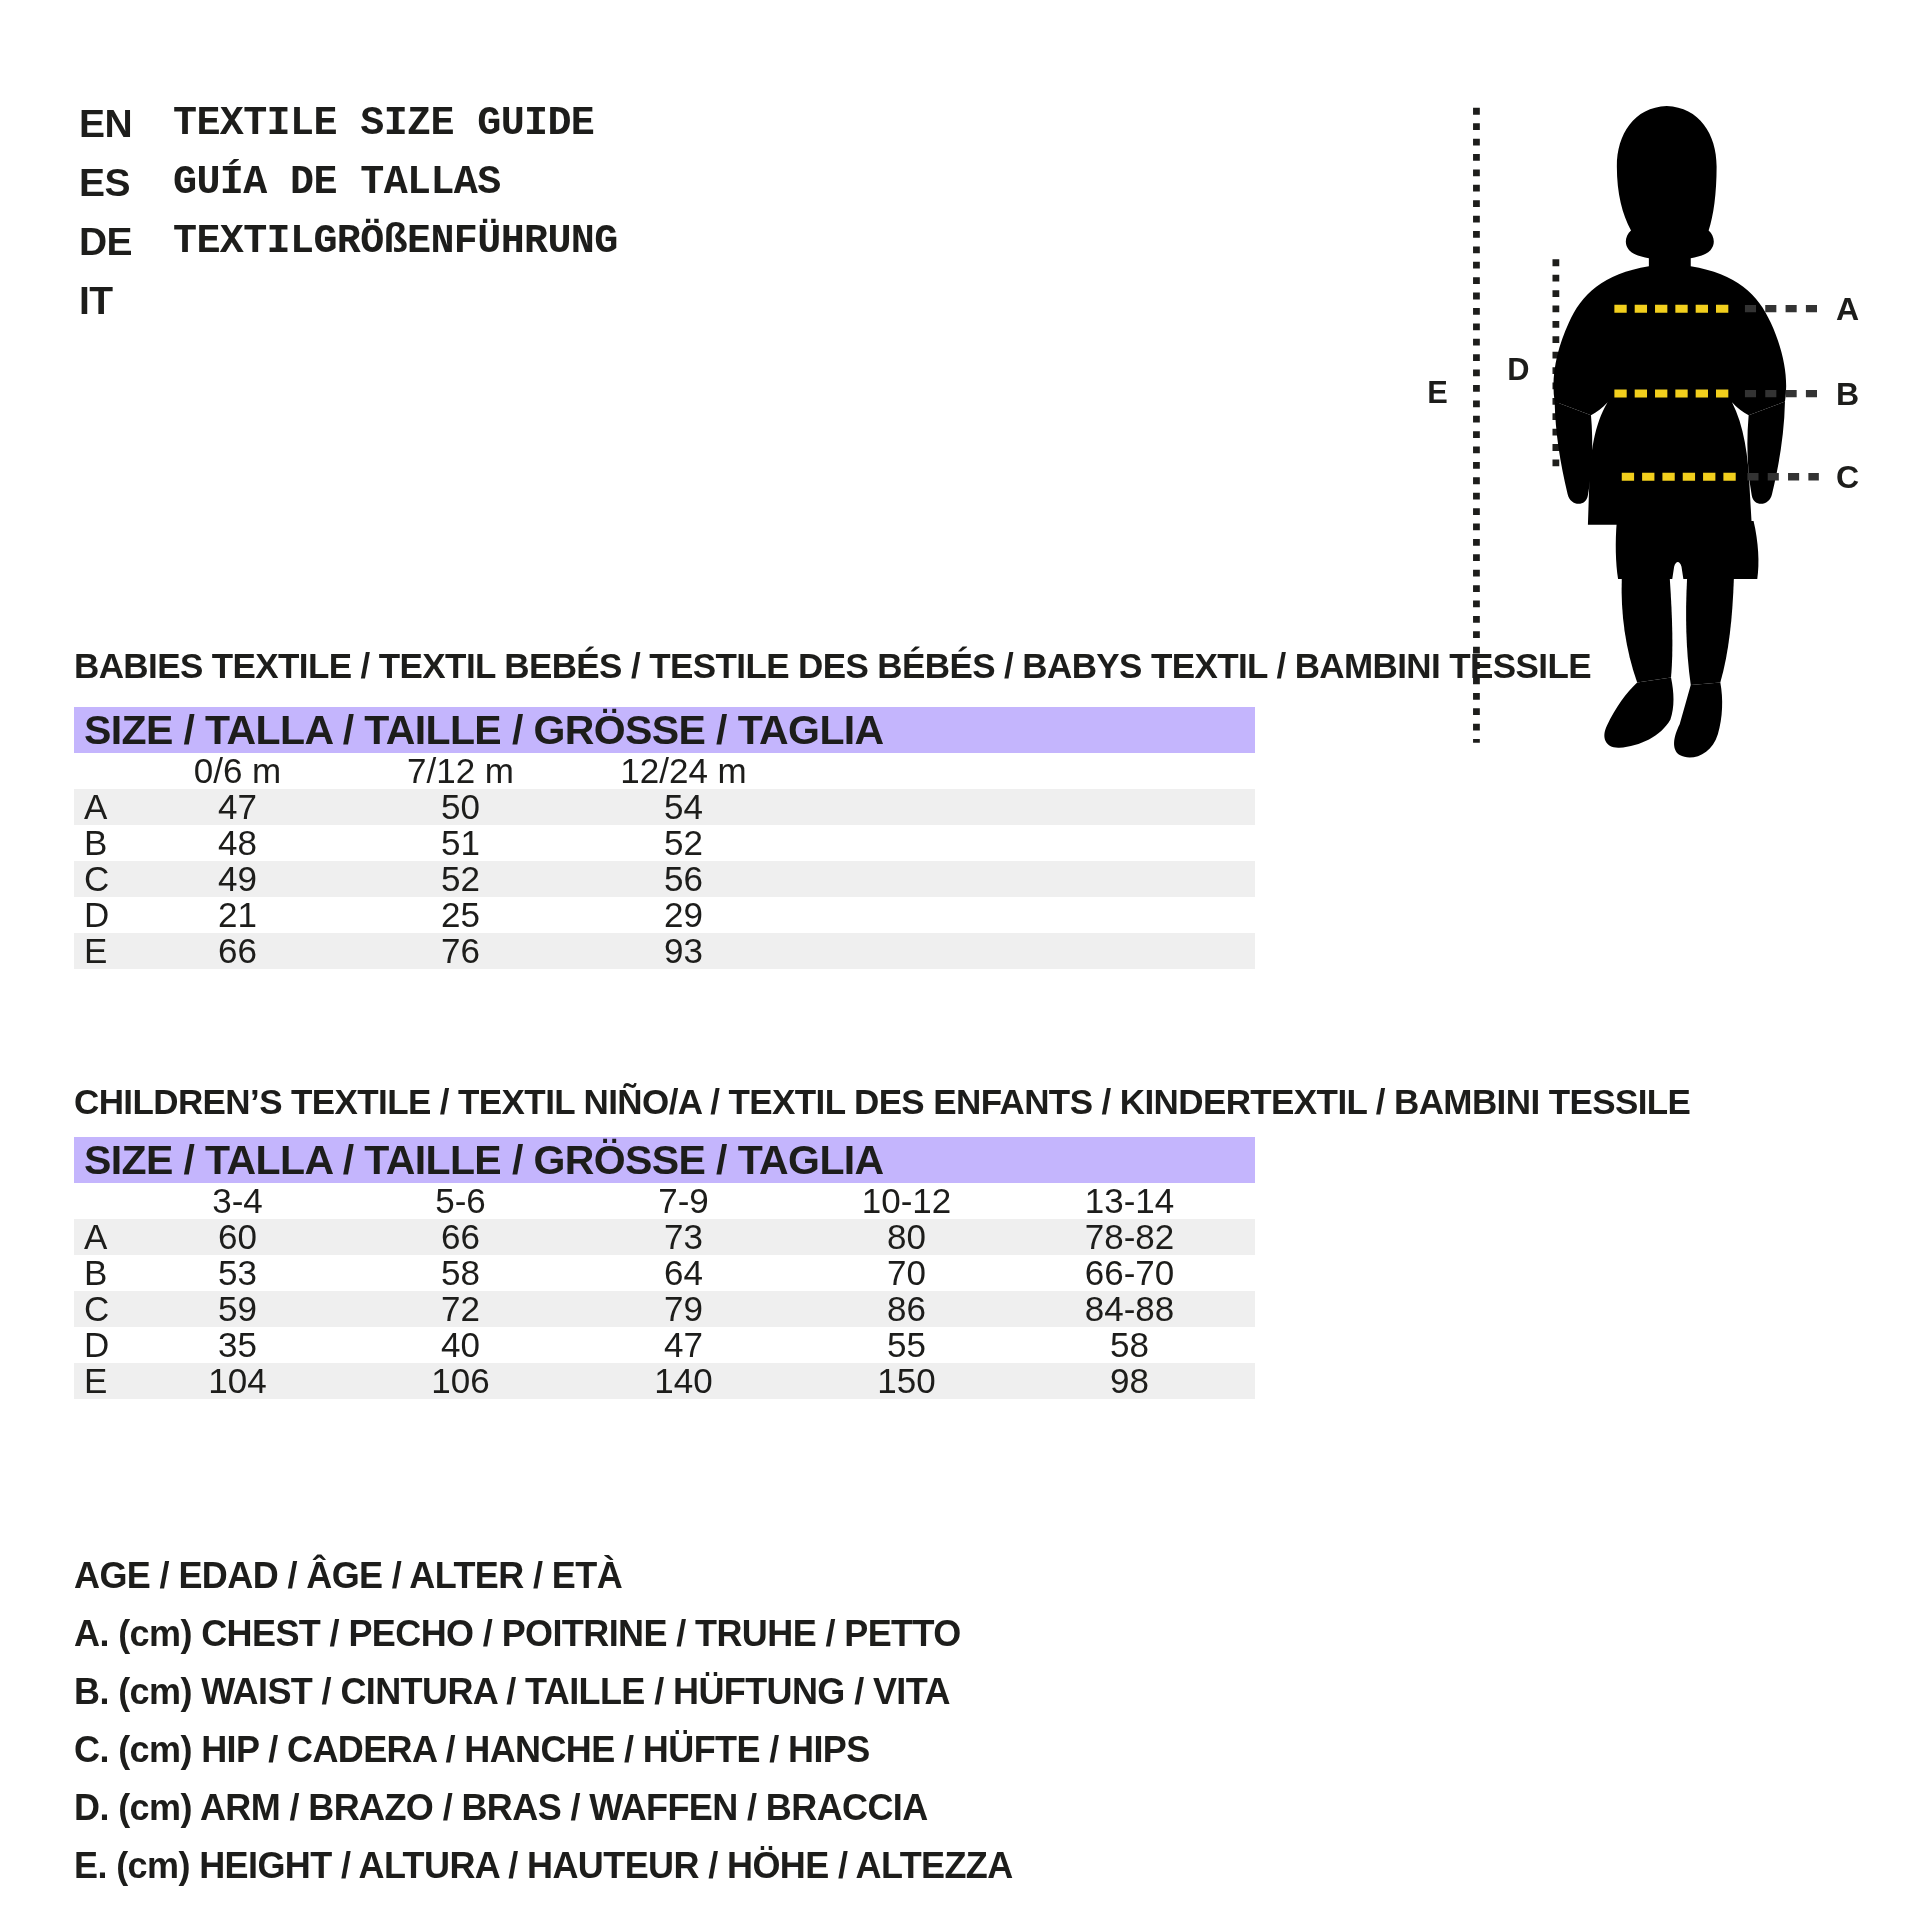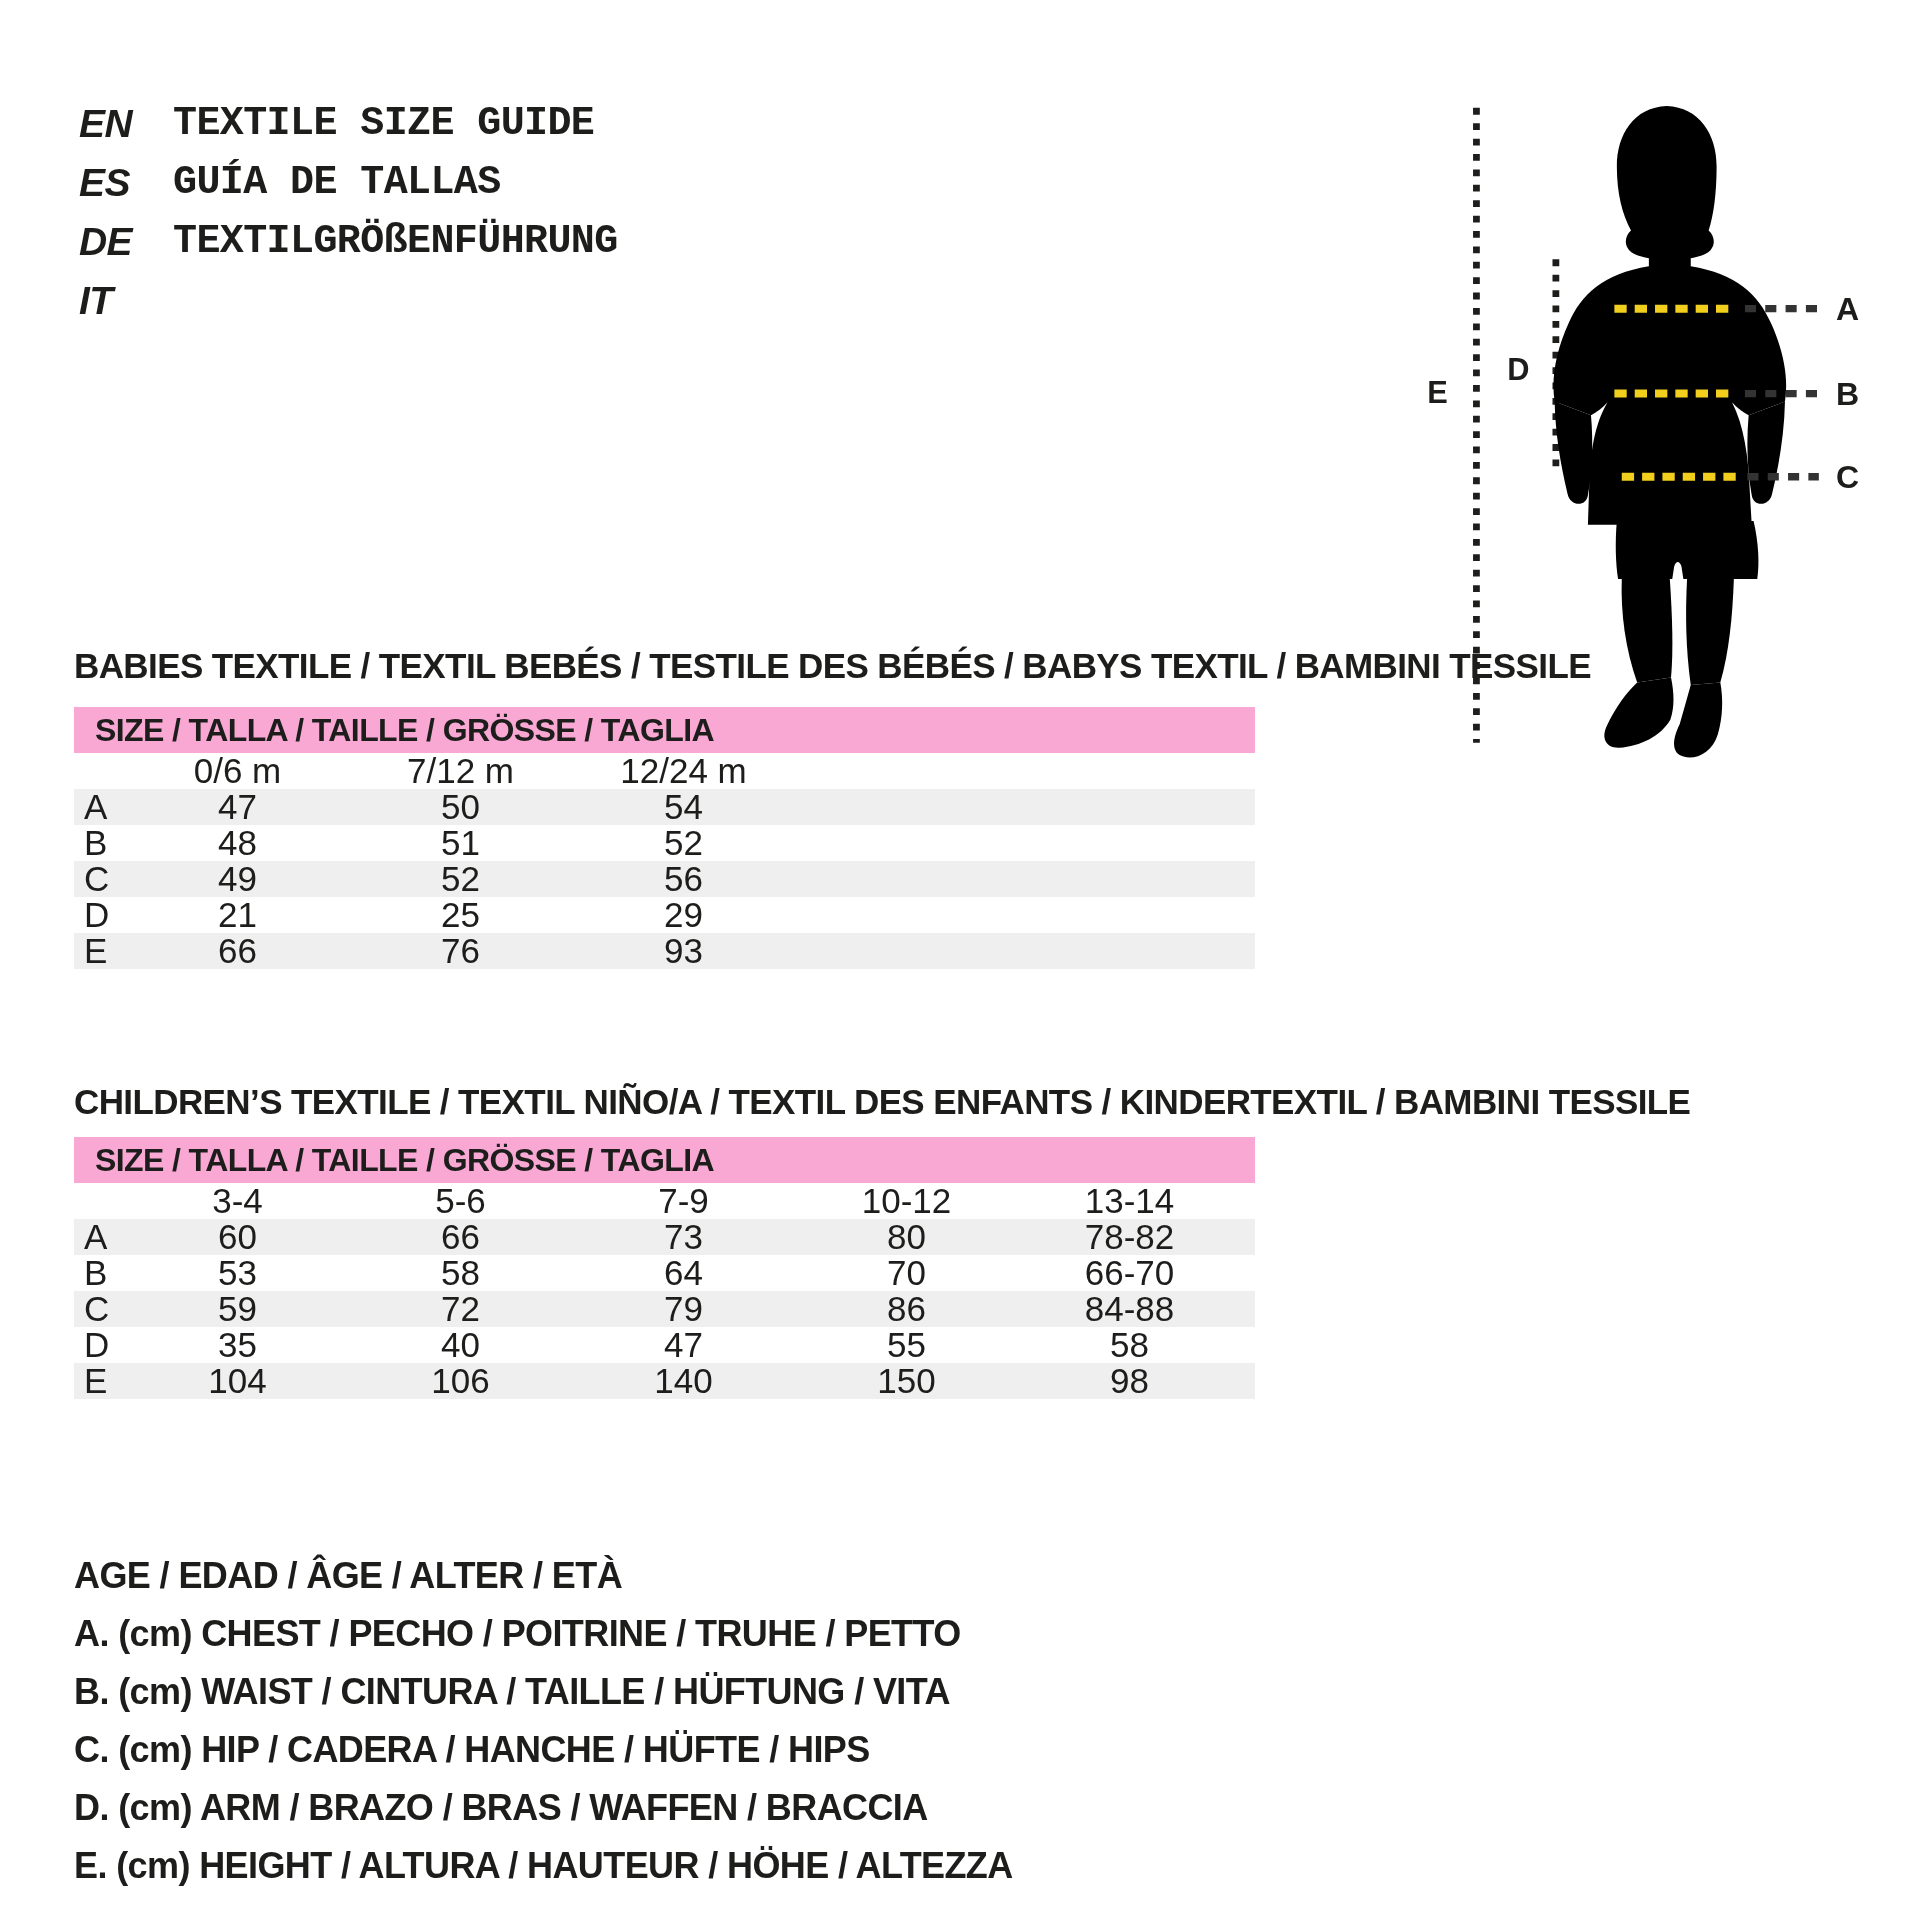--- a/index.html
+++ b/index.html
@@ -3,30 +3,30 @@
 <meta charset="utf-8">
 <style>
   html,body{margin:0;padding:0;}
   body{
     width:1926px;height:1926px;position:relative;background:#ffffff;
     font-family:"Liberation Sans", sans-serif;color:#1d1d1b;overflow:hidden;
   }
   
   .lang-list{position:absolute;left:79px;top:94px;}
   .lang-row{display:flex;height:59px;align-items:center;}
-  .lang-code{width:94px;font-size:39px;font-weight:700;letter-spacing:-0.6px;font-style:italic;}
+  .lang-code{width:94px;font-size:39px;font-weight:700;letter-spacing:-0.6px;}
   .lang-title{font-size:40px;font-weight:700;letter-spacing:-0.6px;white-space:nowrap;font-family:Liberation Mono, monospace;}
   
   .figure-wrap{position:absolute;left:1405px;top:74px;width:521px;height:739px;}
   
   .section-title{position:absolute;left:74px;font-size:35px;font-weight:700;letter-spacing:-0.6px;white-space:nowrap;}
   
   .size-table{position:absolute;left:74px;width:1181px;}
-  .size-header{height:46px;background:#f9a8d4;display:flex;align-items:center;
-    padding-left:21px;box-sizing:border-box;font-size:32px;font-weight:700;letter-spacing:-0.6px;}
+  .size-header{height:46px;background:#c4b5fd;display:flex;align-items:center;
+    padding-left:10px;box-sizing:border-box;font-size:41px;font-weight:700;letter-spacing:-0.6px;}
   .trow{display:flex;height:36px;align-items:center;font-size:35px;}
   .trow.stripe{background:#efefef;}
   .cell{width:223px;text-align:center;white-space:nowrap;}
   .cell.lab{width:52px;text-align:left;padding-left:10px;box-sizing:border-box;}
   .cell.fill{flex:1;}
   
   .legend{position:absolute;left:74px;top:1517px;margin-top:30px;}
   .legend-line{height:58px;display:flex;align-items:center;font-size:36px;font-weight:700;letter-spacing:-0.6px;white-space:nowrap;}
 </style>
 </head>

